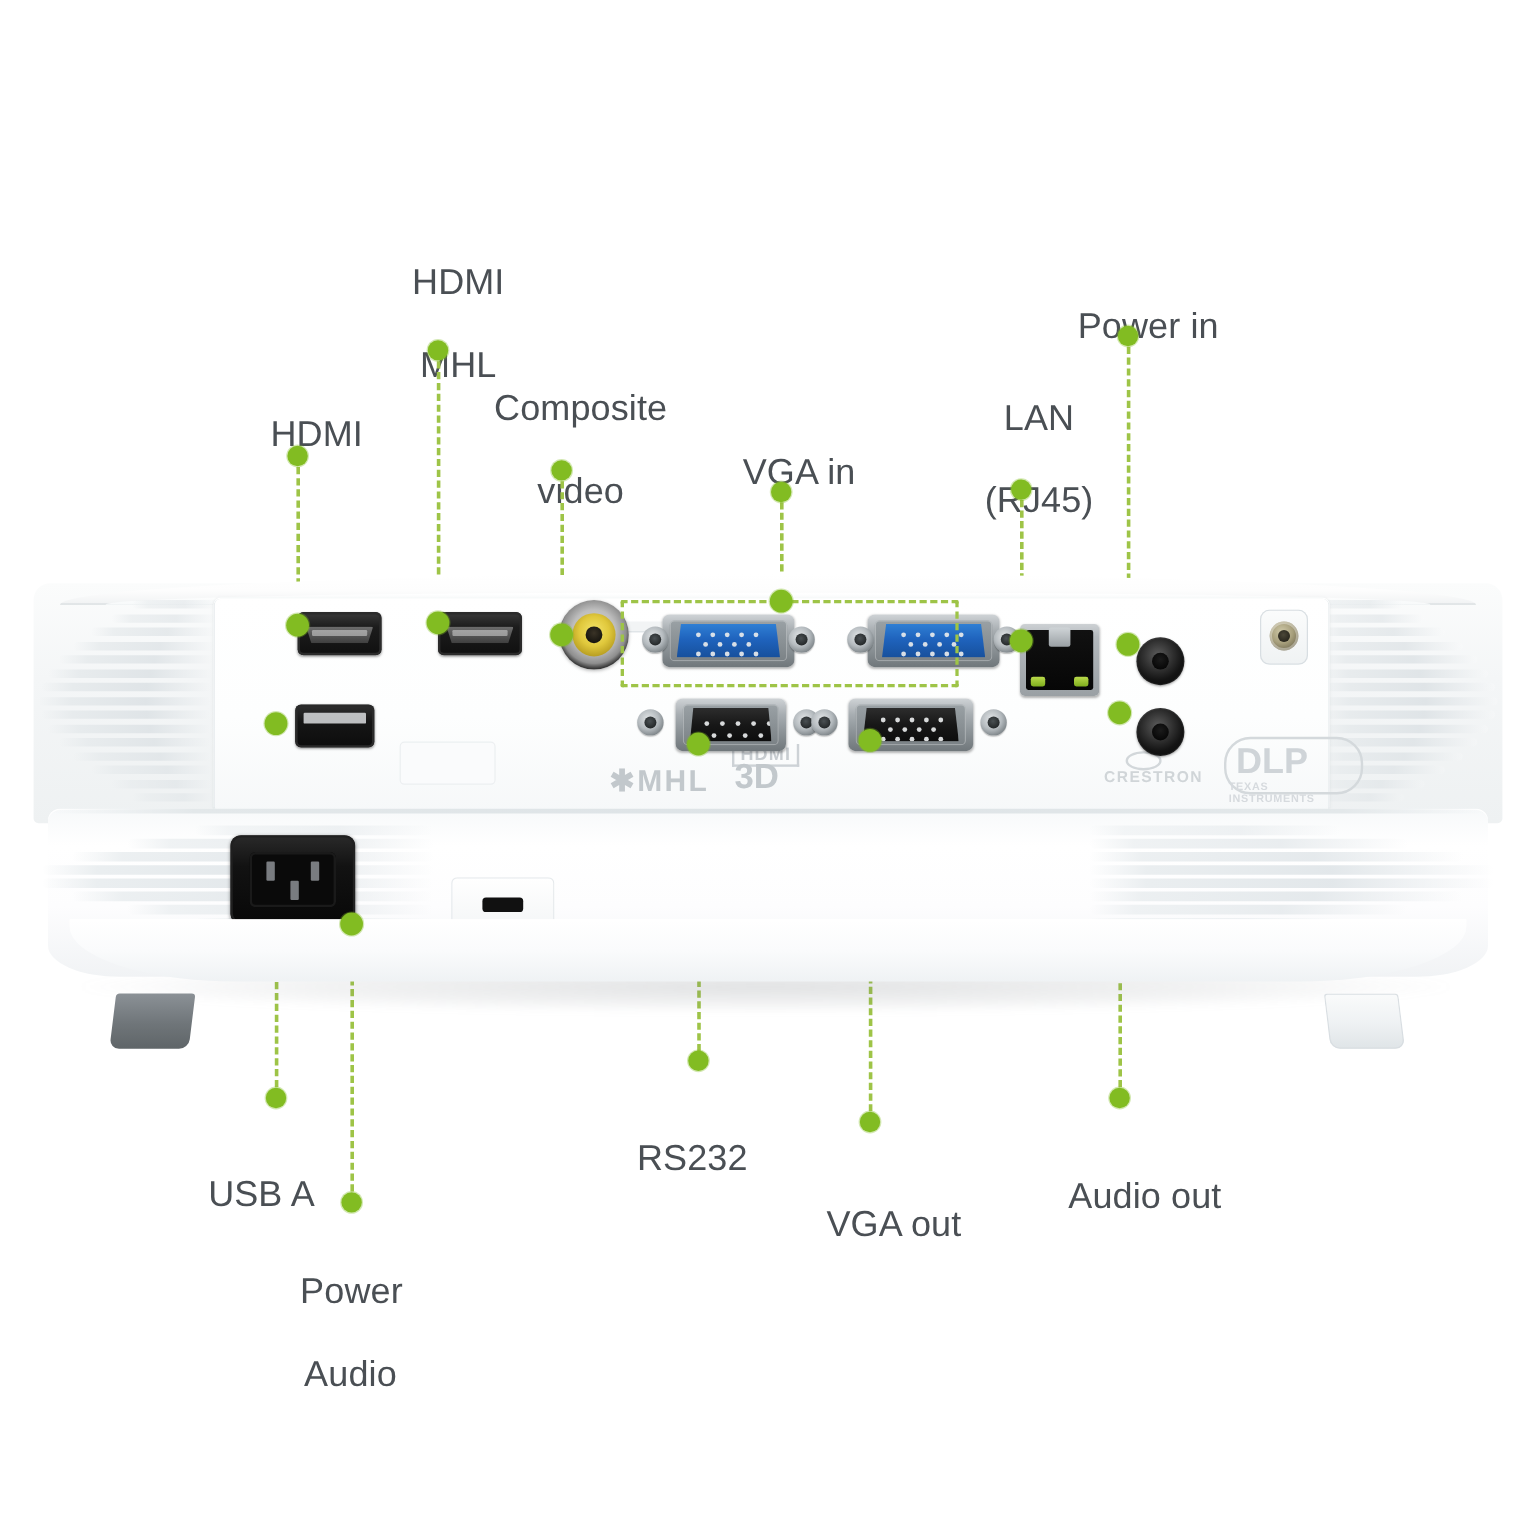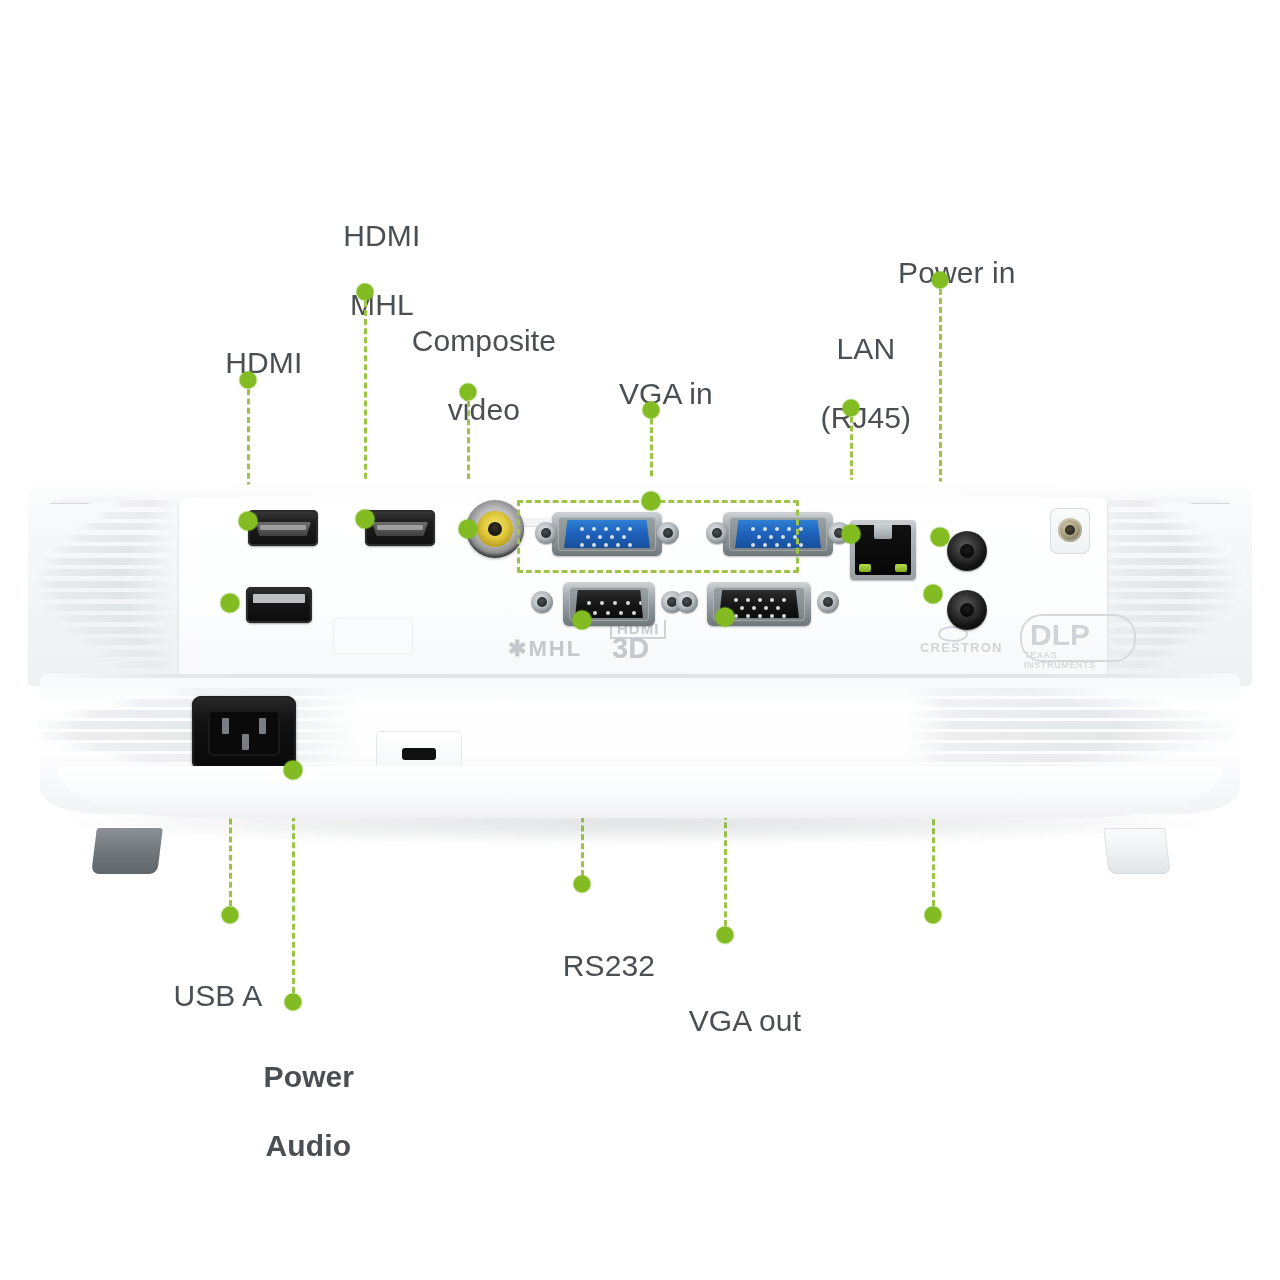--- a/index.html
+++ b/index.html
@@ -286,21 +286,21 @@
   .lockhole i:after{
     content:"";position:absolute;left:7px;top:7px;width:10px;height:10px;border-radius:50%;
     background:radial-gradient(circle at 45% 40%,#4b4738,#1c1a13);
   }
 
   
   .silk{
     position:absolute;color:#c9ced2;font-family:"Liberation Sans",sans-serif;
     letter-spacing:2px;user-select:none;
   }
-  #silk-mhl{left:330px;top:138px;font-size:22px;font-weight:700;color:#c2c8cc;}
+  #silk-mhl{left:330px;top:138px;font-size:25px;font-weight:700;color:#c2c8cc;}
   #silk-hdmi{left:432px;top:122px;font-size:15px;font-weight:700;color:#c7ccd0;letter-spacing:1px;
     border:2px solid #cdd2d6;border-top:none;padding:0 5px 0 5px;}
   #silk-3d{left:434px;top:134px;font-size:29px;font-weight:700;color:#c2c8cc;letter-spacing:0;}
   #silk-crestron{left:742px;top:142px;font-size:13px;font-weight:700;color:#d0d5d8;letter-spacing:1.2px;}
   #silk-dlp{left:852px;top:120px;font-size:30px;font-weight:700;color:#cfd4d8;letter-spacing:0;}
   #silk-dlpsub{left:846px;top:152px;font-size:9px;font-weight:700;color:#d6dade;letter-spacing:.6px;}
   .dlp-ring{
     position:absolute;left:842px;top:116px;width:112px;height:44px;
     border:2px solid #d4d9dc;border-radius:22px;
   }
@@ -338,33 +338,36 @@
   </div>
 
   <div class="label c" id="lbl-audio-in" style="left:940px;top:222px;">
     <span>Power in</span>
   </div>
 
   <div class="label c" id="lbl-usb-a" style="left:201px;top:945px;">
     <span>USB A</span>
   </div>
 
-  <div class="label c" id="lbl-power" style="left:292px;top:1026px;font-weight:bold;">
+  <div class="label c" id="lbl-power" style="left:276px;top:1026px;">
     <span>Power</span><br>
     <span>Audio</span>
   </div>
 
-  <div class="label c" id="lbl-rs232" style="left:592px;top:915px;">
+  <div class="label c" id="lbl-rs232" style="left:560px;top:915px;">
     <span>RS232</span>
   </div>
 
   <div class="label c" id="lbl-vga-out" style="left:728px;top:970px;">
     <span>VGA out</span>
   </div>
 
+  <div class="label c" id="lbl-audio-out" style="left:938px;top:947px;">
+    <span>Audio out</span>
+  </div>
 
   <div class="lead" style="left:247px;top:380px;height:145px;"></div>
 
   <div class="lead" style="left:364px;top:292px;height:232px;"></div>
 
   <div class="lead" style="left:467px;top:392px;height:142px;"></div>
 
   <div class="lead" style="left:650px;top:410px;height:92px;"></div>
 
   <div class="lead" style="left:850px;top:408px;height:128px;"></div>

